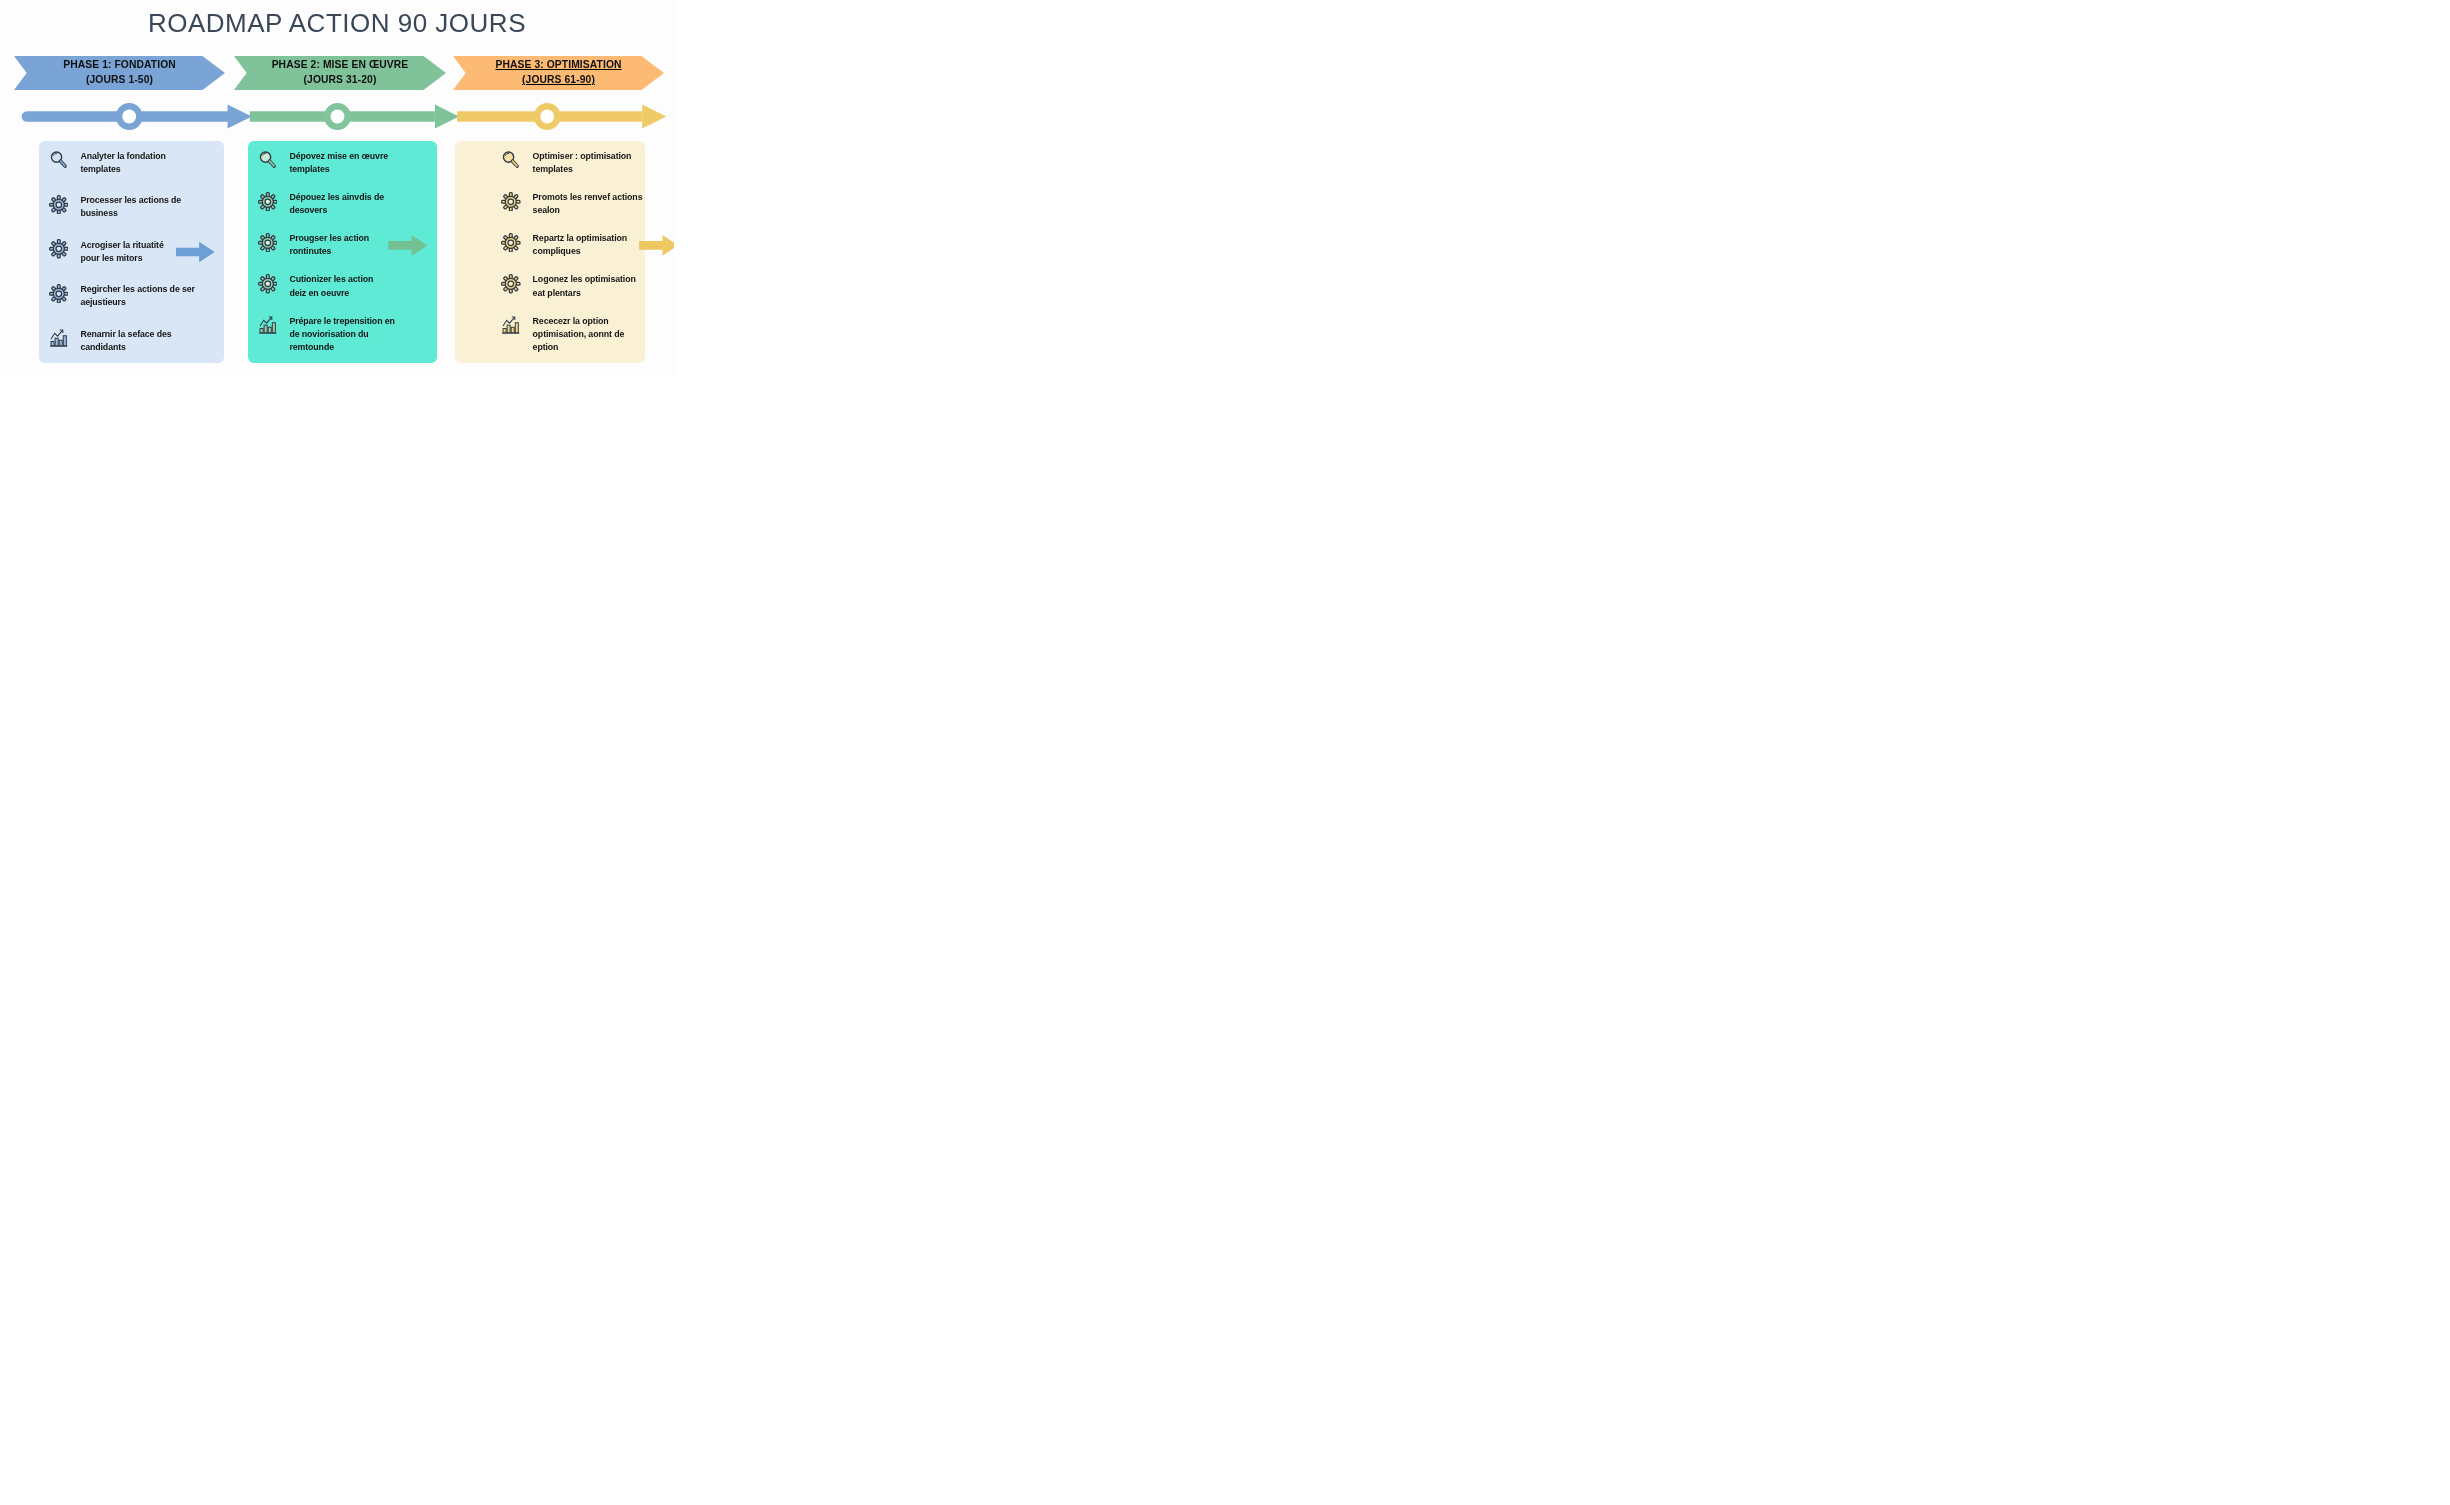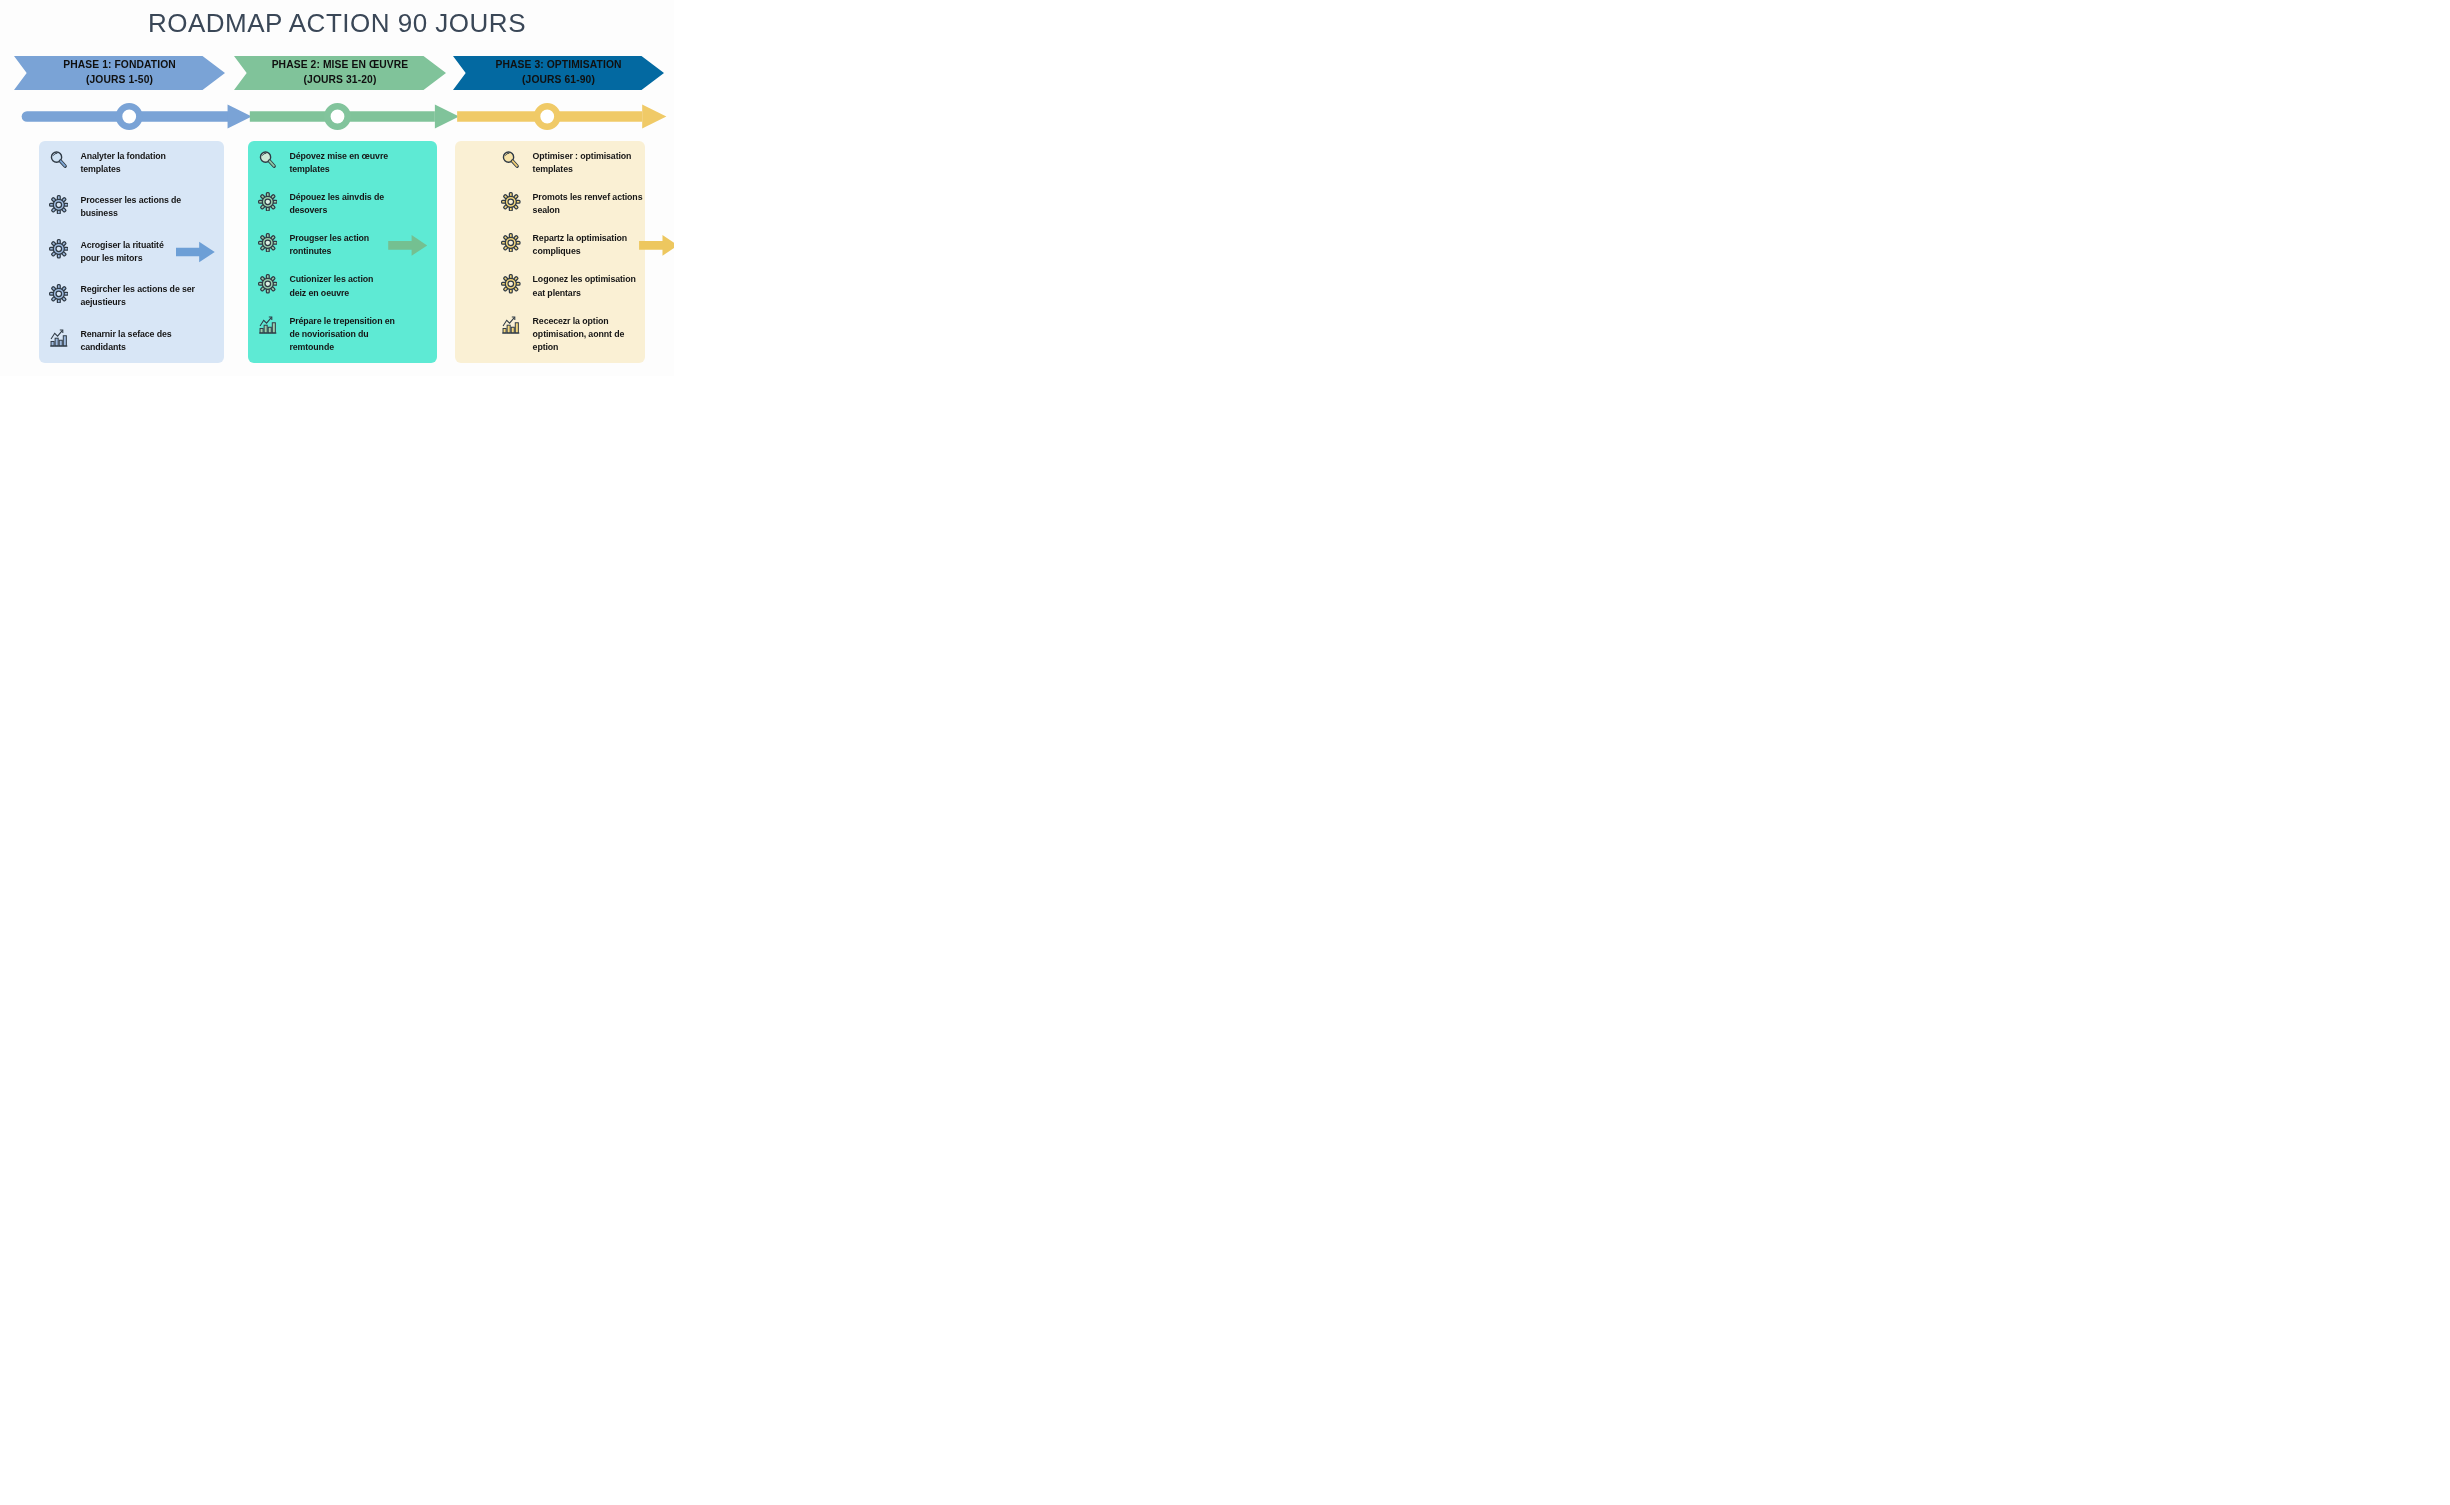--- a/index.html
+++ b/index.html
@@ -9,21 +9,21 @@
   .page-title{position:absolute;top:7.8px;left:0;width:100%;text-align:center;
     font-size:26px;font-weight:normal;letter-spacing:0.5px;color:#3a4757;}
 
   
   .banner{position:absolute;top:56px;height:34px;display:flex;flex-direction:column;
     justify-content:center;align-items:center;
     clip-path:polygon(0 0, calc(100% - 22.5px) 0, 100% 50%, calc(100% - 22.5px) 100%, 0 100%, 12.7px 50%);}
   .banner .bl{font-size:10.3px;font-weight:bold;color:#101010;line-height:1.42;letter-spacing:0.1px;text-align:center;}
   .banner1{left:14px;width:211px;background:#7aa3d6;}
   .banner2{left:234px;width:212px;background:#80c39a;}
-  .banner3{left:453px;width:211px;background:#0369a1;}
+  .banner3{left:453px;width:211px;background:#fdba74;text-decoration:underline;}
 
   
   .timeline{position:absolute;top:101px;left:0;width:674px;height:31px;}
 
   
   .card{position:absolute;top:141px;height:222px;border-radius:5.9px;
     padding:8.8px 9.8px;box-sizing:border-box;display:flex;flex-direction:column;justify-content:space-between;}
   .card1{left:39px;width:185px;background:#d8e6f6;--accent:#6d9fd6;--fill:#9db9dd;--glass:#cfe2f4;--handle:#7ea6d4;--card:#d8e6f6;--ink:#2f3a45;}
   .card2{left:248px;width:189px;background:#5eead4;--accent:#74c091;--fill:#99cfac;--glass:#cde8d6;--handle:#8cc9a4;--card:#dcefe2;--ink:#2f3a45;}
   .card3{left:455px;width:190px;background:#faf0d4;padding-left:46px;--accent:#edc75f;--fill:#f3d67c;--glass:#f8e4a8;--handle:#f0cd74;--card:#faf0d4;--ink:#2f3a45;}

